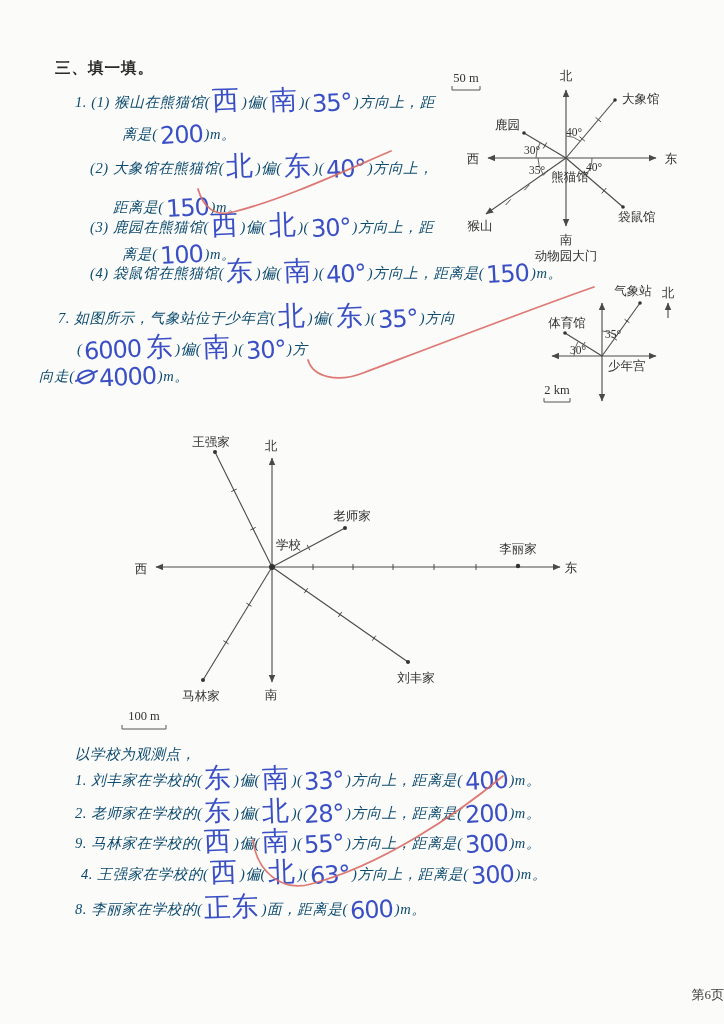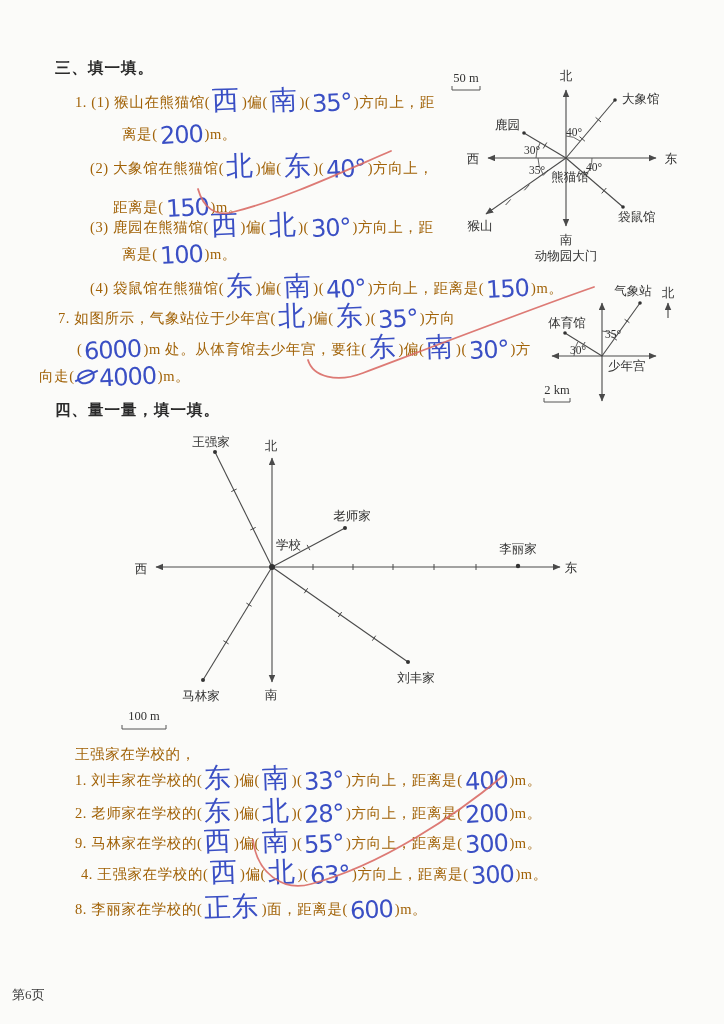--- a/index.html
+++ b/index.html
@@ -4,30 +4,30 @@
 <style>
   html,body { margin:0; padding:0; background:#e8e8e8; }
   .page {
     position:relative; width:724px; height:1024px; margin:0 auto;
     background:#fbfbf9; overflow:hidden;
     font-family:"Liberation Serif","DejaVu Serif",serif; color:#2b2b2b;
   }
   .heading { position:absolute; font-weight:bold; font-size:15.5px; letter-spacing:1px; white-space:nowrap; }
   .line { position:absolute; display:flex; align-items:center; height:34px; white-space:nowrap;
           font-size:14.5px; letter-spacing:0.6px; }
-  .line .pt { color:#a16207; }
+  .line .pt { color:#0c4a6e;font-style:italic; }
   .hw { font-family:"DejaVu Sans",sans-serif; color:#3a4fc4; font-size:27px; font-weight:500;
         display:inline-block; line-height:0; transform:rotate(-2deg) translateY(-2px); margin:0 2px; }
   .hw.num { font-size:24px; transform:rotate(-3deg) translateY(1px); letter-spacing:-1px; }
   .scribble { position:relative; width:20px; height:16px; display:inline-block; margin:0 1px; }
   .scribble::before { content:""; position:absolute; left:1px; top:2px; width:14px; height:10px;
         border:2px solid #3a4fc4; border-radius:55% 45% 60% 50%; transform:rotate(-12deg); }
   .scribble::after { content:""; position:absolute; left:-2px; top:7px; width:25px; height:2px;
         background:#3a4fc4; transform:rotate(-25deg); }
-  .footer { position:absolute; left:12px; right:0; top:986px; text-align:left; font-size:13px; color:#3c3c3c; }
+  .footer { position:absolute; left:0; right:0; top:986px; text-align:right; font-size:13px; color:#3c3c3c; }
   svg { position:absolute; }
   svg text { font-family:"Liberation Serif","DejaVu Serif",serif; font-size:12.5px; fill:#333; }
   svg .small { font-size:11.5px; }
   svg line, svg path.ln { stroke:#4a4a4a; stroke-width:1.1; fill:none; }
   svg path.tick { stroke:#4a4a4a; stroke-width:1; fill:none; }
   svg path.arc { stroke:#555; stroke-width:0.9; fill:none; }
   svg path.br { stroke:#555; stroke-width:1; fill:none; }
   svg circle.dot { fill:#333; }
   .overlay { pointer-events:none; }
   .overlay path { fill:none; stroke:#d96b66; stroke-width:1.8; stroke-linecap:round; opacity:0.9; }
@@ -74,21 +74,21 @@
       <span class="hw">北</span>
       <span class="pt">)(</span>
       <span class="hw num">30°</span>
       <span class="pt">)方向上，距</span>
     </div>
   <div class="line" style="left:122px; top:237px">
       <span class="pt">离是(</span>
       <span class="hw num">100</span>
       <span class="pt">)m。</span>
     </div>
-  <div class="line" style="left:90px;  top:271px">
+  <div class="line" style="left:90px;  top:256px">
       <span class="pt">(4) 袋鼠馆在熊猫馆(</span>
       <span class="hw">东</span>
       <span class="pt">)偏(</span>
       <span class="hw">南</span>
       <span class="pt">)(</span>
       <span class="hw num">40°</span>
       <span class="pt">)方向上，距离是(</span>
       <span class="hw num">150</span>
       <span class="pt">)m。</span>
     </div>
@@ -97,21 +97,20 @@
       <span class="hw">北</span>
       <span class="pt">)偏(</span>
       <span class="hw">东</span>
       <span class="pt">)(</span>
       <span class="hw num">35°</span>
       <span class="pt">)方向</span>
     </div>
   <div class="line" style="left:77px;  top:332px">
       <span class="pt">(</span>
       <span class="hw num">6000</span>
-      <span class="pt">)m 处。从体育馆去少年宫，要往(</span>
       <span class="hw">东</span>
       <span class="pt">)偏(</span>
       <span class="hw">南</span>
       <span class="pt">)(</span>
       <span class="hw num">30°</span>
       <span class="pt">)方</span>
     </div>
   <div class="line" style="left:39px;  top:359px">
       <span class="pt">向走(</span>
       <span class="scribble"></span>
@@ -184,21 +183,20 @@
     <text x="138" y="27" text-anchor="middle">北</text>
     <text x="103" y="25" text-anchor="middle">气象站</text>
     <text x="37" y="57" text-anchor="middle">体育馆</text>
     <text x="78" y="100" text-anchor="start">少年宫</text>
     <text x="83" y="68" text-anchor="middle" class="small">35°</text>
     <text x="48" y="84" text-anchor="middle" class="small">30°</text>
     <text x="27" y="124" text-anchor="middle">2 km</text>
     <path class="br" d="M14,128 L14,132 L40,132 L40,128"></path>
   </svg>
 
-  <div class="heading" style="left:55px; top:400px">四、量一量，填一填。</div>
 
   <svg style="left:100px; top:432px" width="560" height="300" viewBox="0 0 560 300">
     <defs>
       <marker id="am" markerWidth="9" markerHeight="8" refX="6.5" refY="3" orient="auto">
           <path d="M0,0 L7,3 L0,6 z" fill="#4a4a4a"></path>
         </marker>
     </defs>
     <line x1="172" y1="135" x2="172" y2="26" marker-end="url(#am)"></line>
     <line x1="172" y1="135" x2="172" y2="250" marker-end="url(#am)"></line>
     <line x1="172" y1="135" x2="56" y2="135" marker-end="url(#am)"></line>
@@ -226,21 +224,21 @@
     <text x="176" y="117" text-anchor="start">学校</text>
     <text x="252" y="88" text-anchor="middle">老师家</text>
     <text x="418" y="121" text-anchor="middle">李丽家</text>
     <text x="101" y="268" text-anchor="middle">马林家</text>
     <text x="316" y="250" text-anchor="middle">刘丰家</text>
     <text x="44" y="288" text-anchor="middle">100 m</text>
     <path class="br" d="M22,293 L22,297 L66,297 L66,293"></path>
   </svg>
 
   <div class="line" style="left:75px; top:737px">
-      <span class="pt">王强家在学校的，</span>
+      <span class="pt">以学校为观测点，</span>
     </div>
   <div class="line" style="left:75px; top:763px">
       <span class="pt">1. 刘丰家在学校的(</span>
       <span class="hw">东</span>
       <span class="pt">)偏(</span>
       <span class="hw">南</span>
       <span class="pt">)(</span>
       <span class="hw num">33°</span>
       <span class="pt">)方向上，距离是(</span>
       <span class="hw num">400</span>

